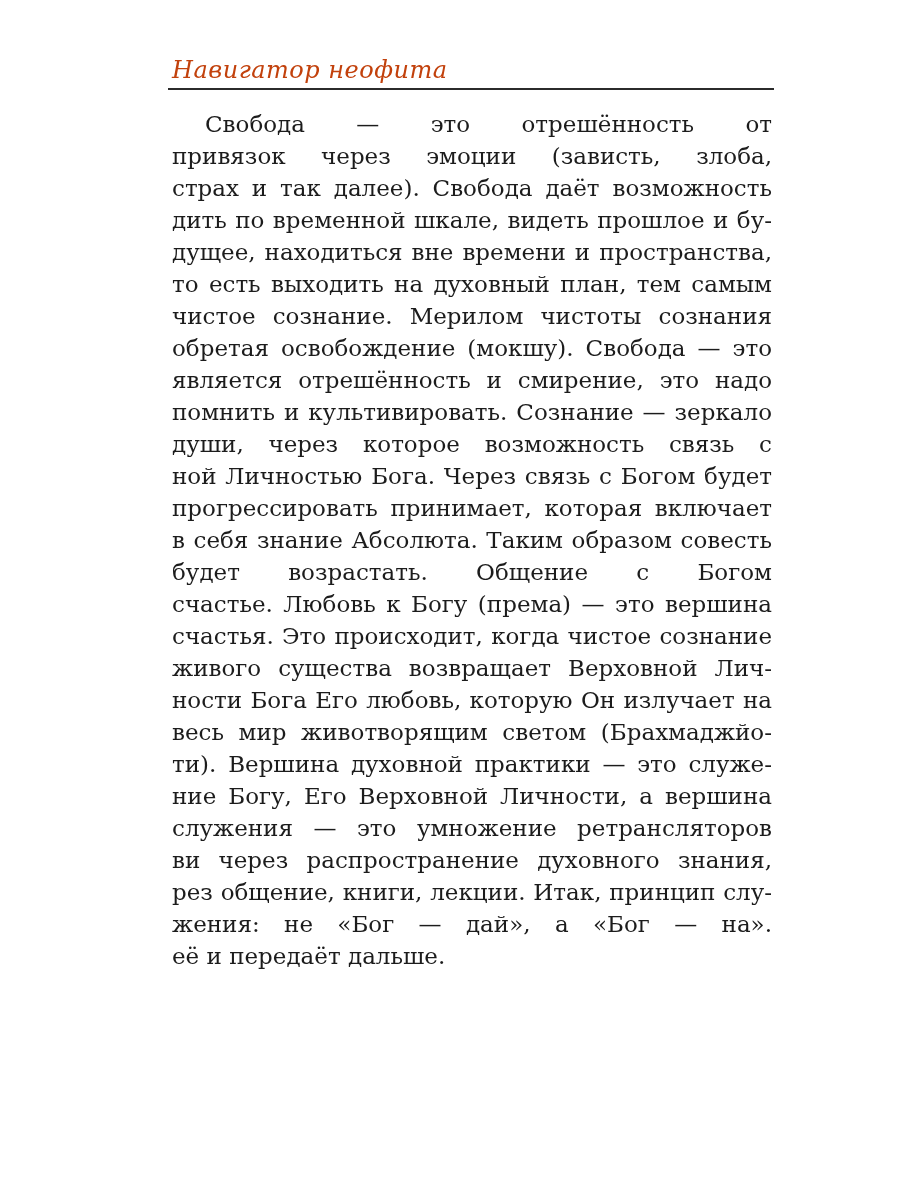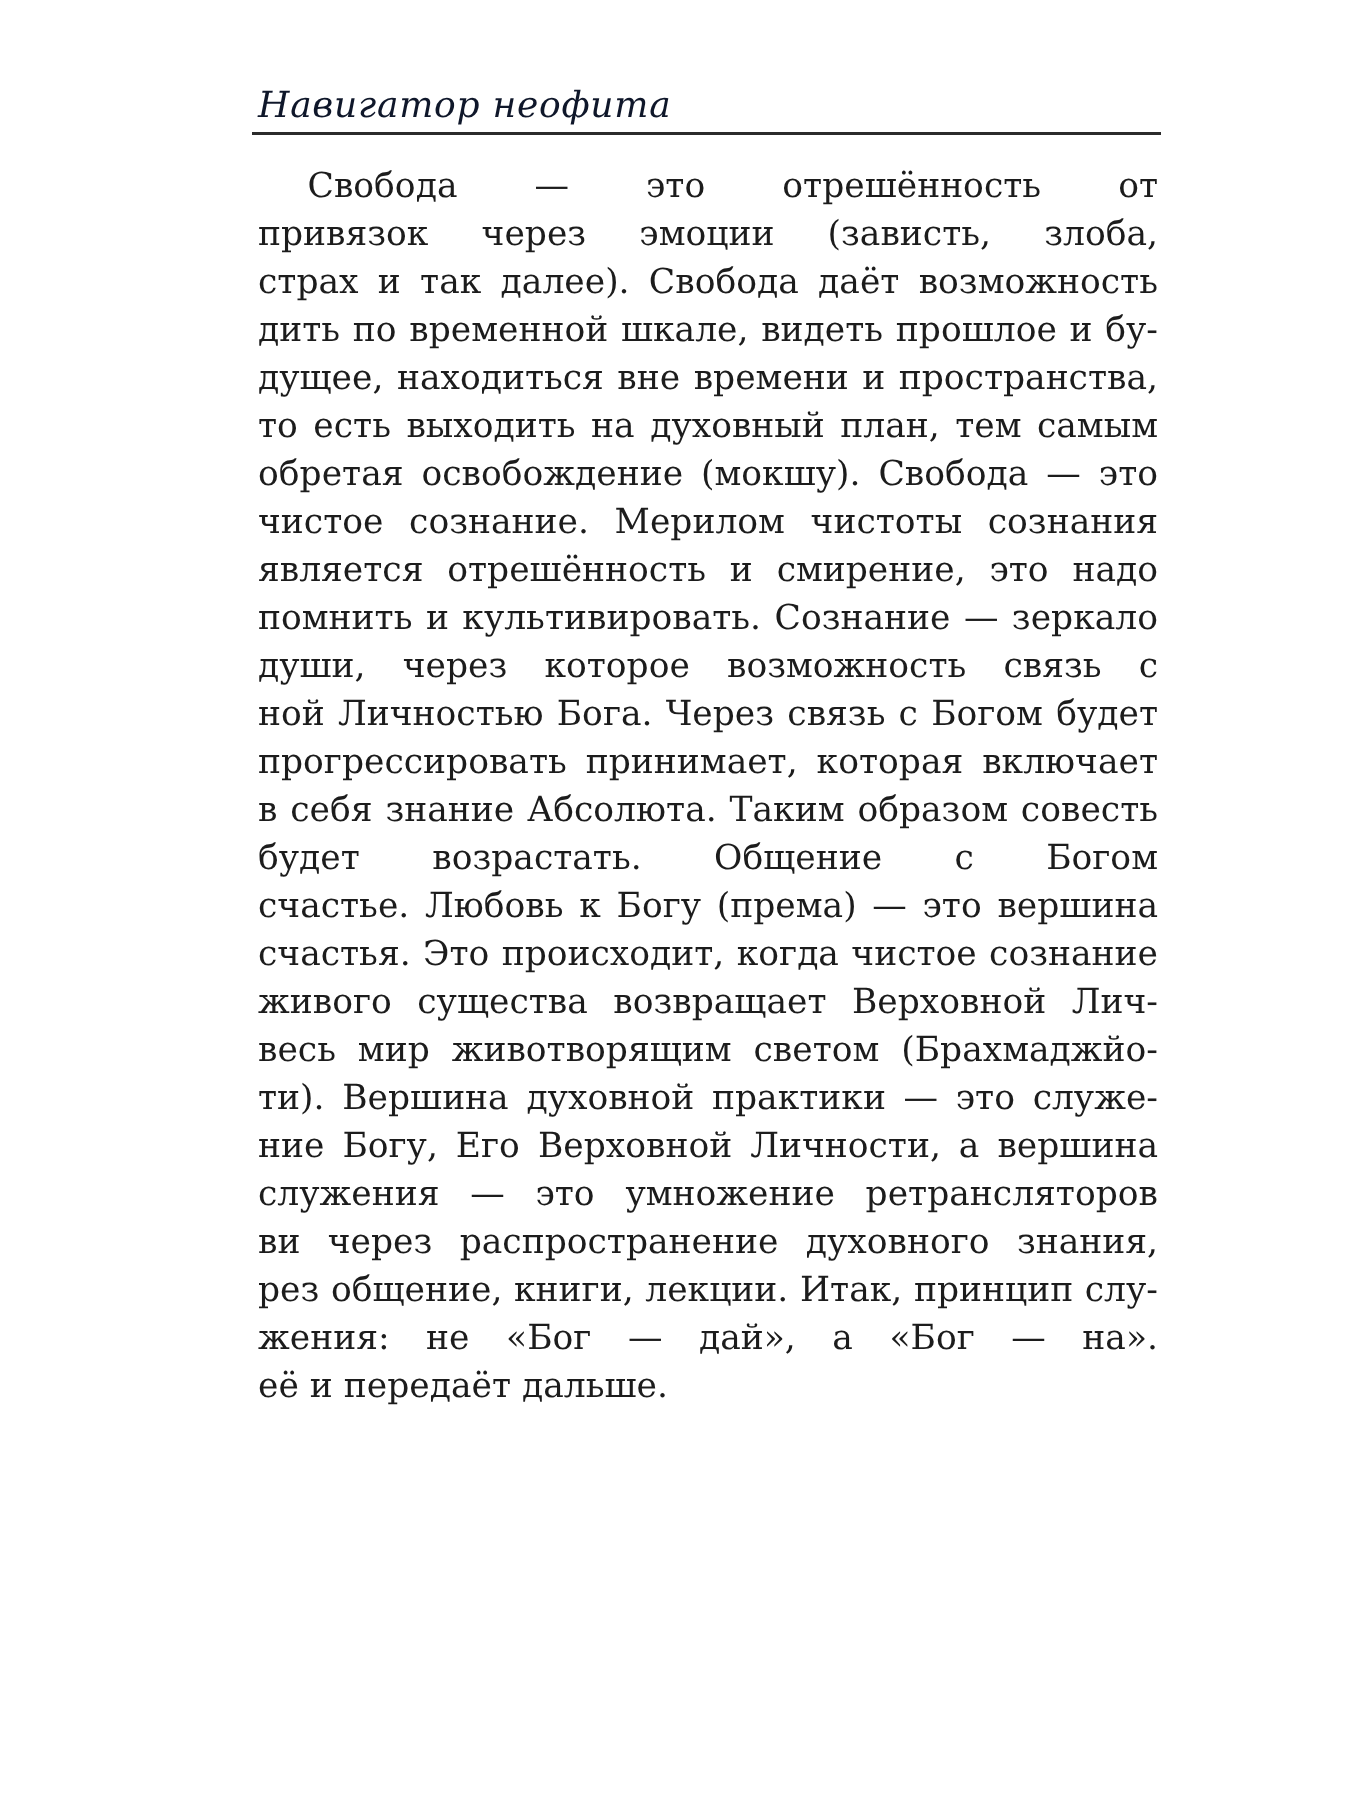--- a/index.html
+++ b/index.html
@@ -17,21 +17,21 @@
     color: #1c1c1c;
   }
   .running-header {
     position: absolute;
     left: 172px;
     top: 56px;
     width: 602px;
     font-style: italic;
     font-size: 24px;
     line-height: 28px;
-    color: #0f172a;
+    color: #c2410c;
     letter-spacing: 0.5px;
   }
   .header-rule {
     position: absolute;
     left: 168px;
     top: 88px;
     width: 606px;
     height: 2px;
     background: #2b2b2b;
   }
@@ -64,32 +64,33 @@
 <div class="page">
   <div class="running-header">Навигатор неофита</div>
   <div class="header-rule"></div>
   <div class="body-text">
       <div class="line first">Свобода — это отрешённость от материальных</div>
       <div class="line">привязок через эмоции (зависть, злоба, жадность,</div>
       <div class="line">страх и так далее). Свобода даёт возможность хо-</div>
       <div class="line">дить по временной шкале, видеть прошлое и бу-</div>
       <div class="line">дущее, находиться вне времени и пространства,</div>
       <div class="line">то есть выходить на духовный план, тем самым</div>
+      <div class="line">чистое сознание. Мерилом чистоты сознания</div>
       <div class="line">обретая освобождение (мокшу). Свобода — это</div>
-      <div class="line">чистое сознание. Мерилом чистоты сознания</div>
       <div class="line">является отрешённость и смирение, это надо</div>
       <div class="line">помнить и культивировать. Сознание — зеркало</div>
       <div class="line">души, через которое возможность связь с Верхов-</div>
       <div class="line">ной Личностью Бога. Через связь с Богом будет</div>
       <div class="line">прогрессировать принимает, которая включает</div>
       <div class="line">в себя знание Абсолюта. Таким образом совесть</div>
       <div class="line">будет возрастать. Общение с Богом обеспечивает</div>
       <div class="line">счастье. Любовь к Богу (према) — это вершина</div>
       <div class="line">счастья. Это происходит, когда чистое сознание</div>
       <div class="line">живого существа возвращает Верховной Лич-</div>
+      <div class="line">ности Бога Его любовь, которую Он излучает на</div>
       <div class="line">весь мир животворящим светом (Брахмаджйо-</div>
       <div class="line">ти). Вершина духовной практики — это служе-</div>
       <div class="line">ние Богу, Его Верховной Личности, а вершина</div>
       <div class="line">служения — это умножение ретрансляторов люб-</div>
       <div class="line">ви через распространение духовного знания, че-</div>
       <div class="line">рез общение, книги, лекции. Итак, принцип слу-</div>
       <div class="line">жения: не «Бог — дай», а «Бог — на». Ретрансля-</div>
       <div class="line last">её и передаёт дальше.</div>
     </div>
 </div>

